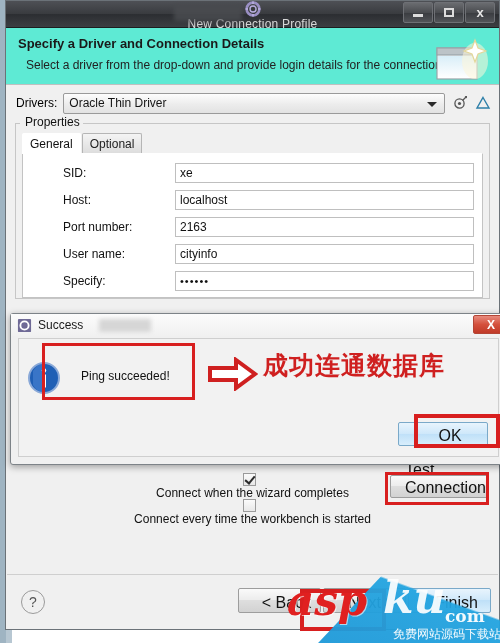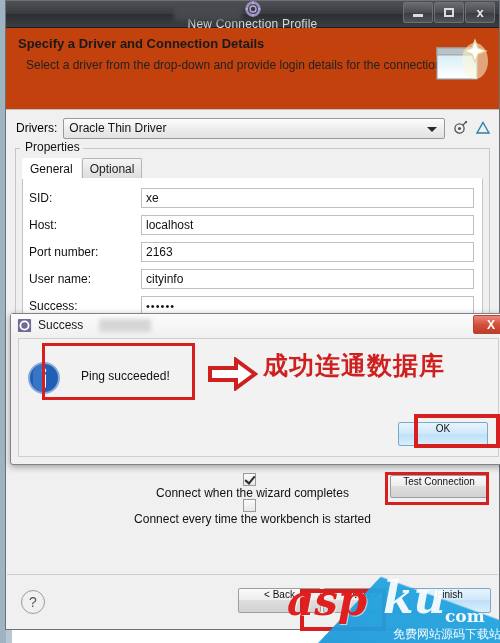--- a/index.html
+++ b/index.html
@@ -82,22 +82,22 @@
     color: #e8e8e8;
     font-size: 12px;
     box-sizing: border-box;
   }
   .wb .glyph-min { display:block; width:10px; height:3px; background:#dcdcdc; margin-top:6px; }
   .wb .glyph-max { display:block; width:10px; height:9px; border:2px solid #dcdcdc; box-sizing:border-box; }
   .wb .glyph-close { font-weight: bold; font-size: 13px; line-height: 1; }
 
   
   #banner {
-    background: #c2410c;
-    height: 82px;
+    background: #5eead4;
+    height: 57px;
     border-bottom: 1px solid #c0c0c0;
     position: relative;
     padding: 8px 12px 0 12px;
     box-sizing: border-box;
   }
   #banner .b-title {
     font-size: 13px;
     font-weight: bold;
     color: #1a1a1a;
     margin-bottom: 6px;
@@ -216,20 +216,21 @@
   
   #fields {
     position: absolute;
     left: 6px; right: 6px; top: 30px; bottom: 0;
     background: #ffffff;
     border: 1px solid #c3c3c3;
     border-top: 1px solid #ffffff;
     overflow: hidden;
     padding-top: 5px;
     box-sizing: border-box;
+    padding-left: 34px;
   }
   .field-row {
     display: flex;
     align-items: center;
     height: 27px;
     padding: 0 8px 0 6px;
   }
   .field-row .f-label {
     width: 112px;
     font-size: 12px;
@@ -280,26 +281,27 @@
     border: solid #2b2b2b;
     border-width: 0 2px 2px 0;
     transform: rotate(40deg);
   }
   .chkrow .ctext { font-size: 12px; color: #111; }
 
   .btn {
     background: linear-gradient(to bottom,#fafafa,#ececec 48%,#dedede 50%,#d2d2d2);
     border: 1px solid #9d9d9d;
     border-radius: 2px;
-    font-size: 10px;
+    font-size: 16px;
     color: #111;
     display: flex;
-    align-items: flex-start;
+    align-items: flex-end;
     justify-content: center;
     box-sizing: border-box;
+    padding-left: 14px;
   }
   .btn.primary {
     background: linear-gradient(to bottom,#e8f4fd,#cfe8fa 48%,#bfe0f8 50%,#d8eefc);
     border-color: #7aa9c9;
   }
 
   #test-conn-btn {
     position: absolute;
     right: 2px; top: 2px;
     width: 98px; height: 23px;
@@ -585,21 +587,21 @@
           <span>2163</span>
         </div>
       </div>
       <div class="field-row">
         <span class="f-label">User name:</span>
         <div class="f-input">
           <span>cityinfo</span>
         </div>
       </div>
       <div class="field-row">
-        <span class="f-label">Success:</span>
+        <span class="f-label">Specify:</span>
         <div class="f-input pw">
           <span>••••••</span>
         </div>
       </div>
     </div>
   </div>
 
   <div id="options">
     <div class="chkrow">
       <span class="chk checked"></span>

